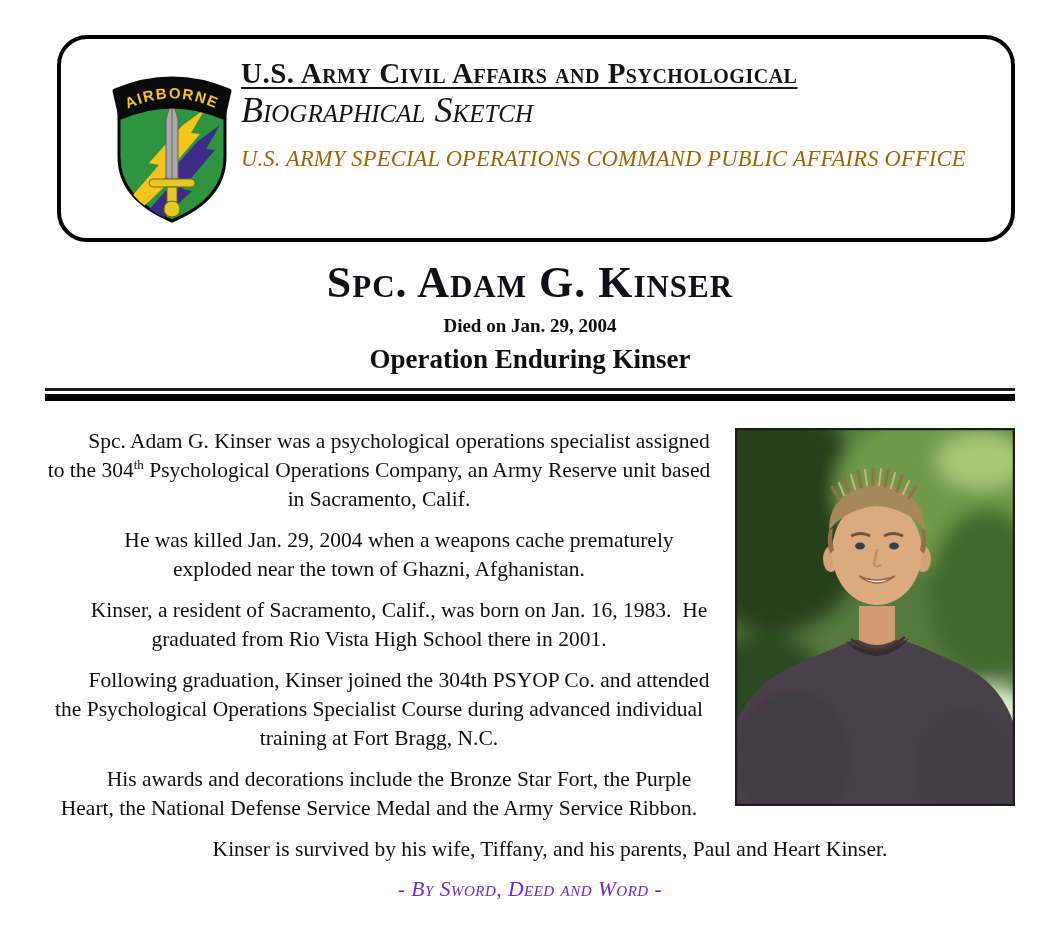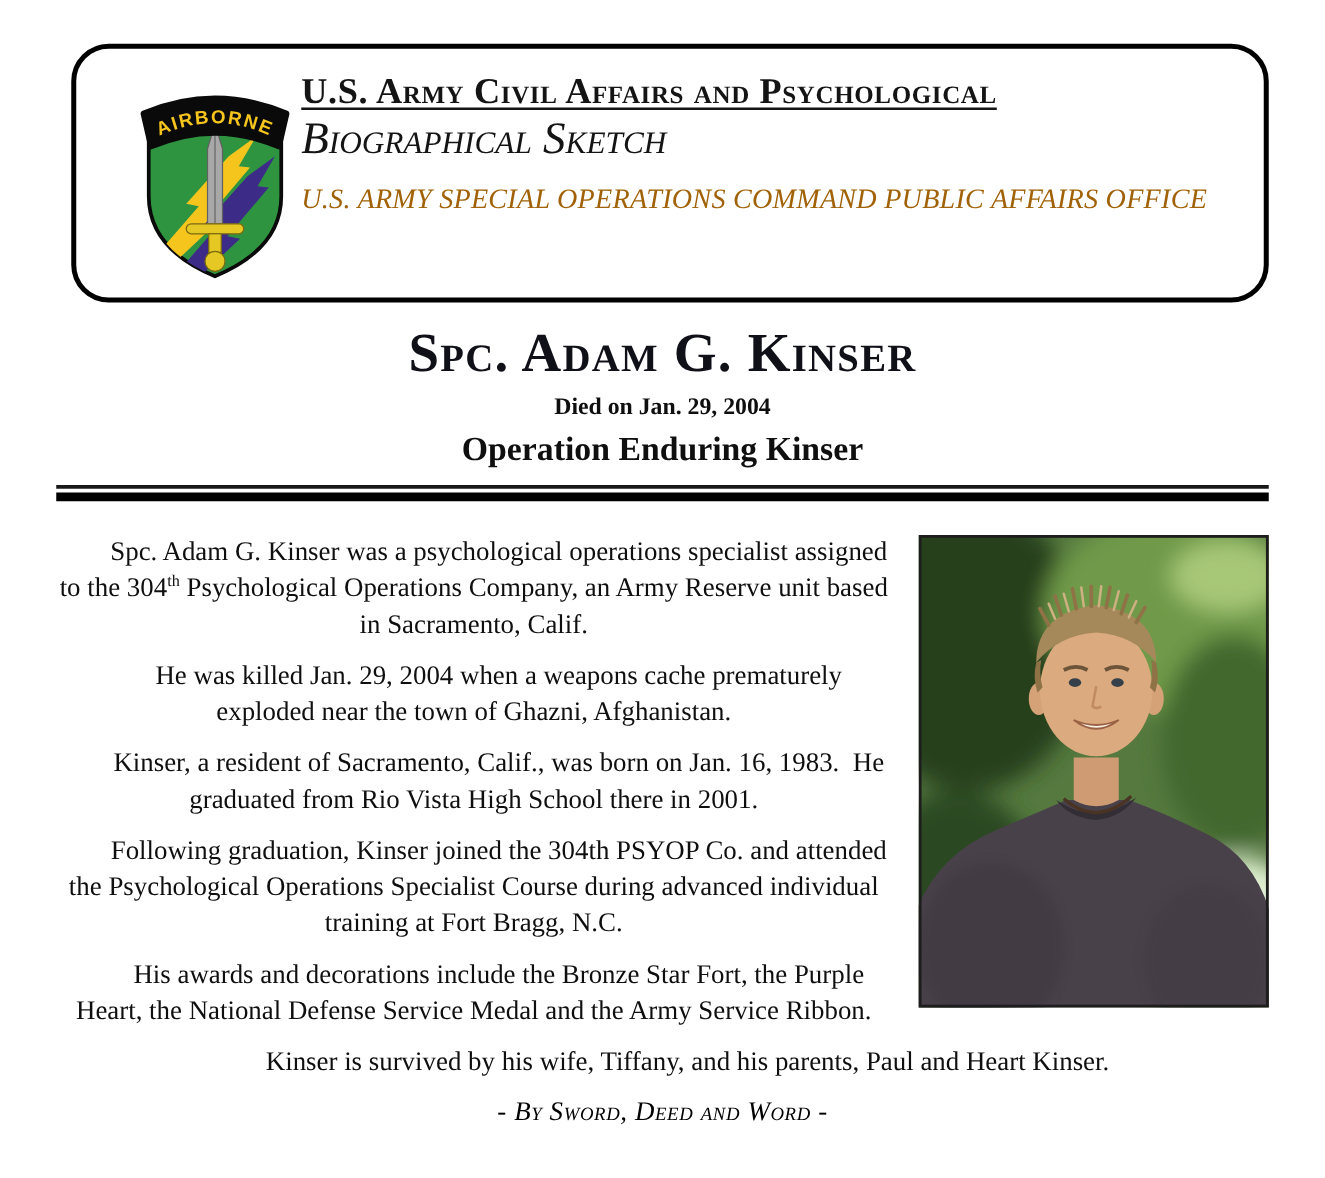--- a/index.html
+++ b/index.html
@@ -32,21 +32,21 @@
   .rule-thin{height:0;border-top:3px solid #181818;margin-bottom:3px;}
   .rule-thick{height:7px;background:#000;}
 
   
   .main{position:absolute;left:45px;top:427px;width:970px;}
   .bio-col{width:668px;}
   .main p{font-size:21.5px;line-height:29px;margin:0 0 12px 0;text-indent:40px;text-align:center;}
   .main p sup{font-size:13px;line-height:0;}
   .full-para{width:100%;}
   .motto{margin-top:13px;text-align:center;font-style:italic;font-variant:small-caps;
-         font-size:21.5px;letter-spacing:.5px;color:#000000;}
+         font-size:21.5px;letter-spacing:.5px;color:#6d28d9;}
   .photo{position:absolute;top:1px;right:0;width:280px;height:378px;}
 </style>
 </head>
 <body>
 
 <div class="page">
 
   <div class="header-box">
 
     <svg class="patch" viewBox="0 0 138 168">

